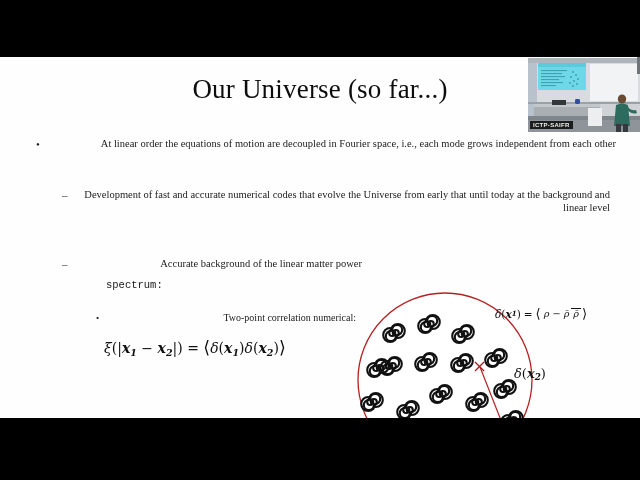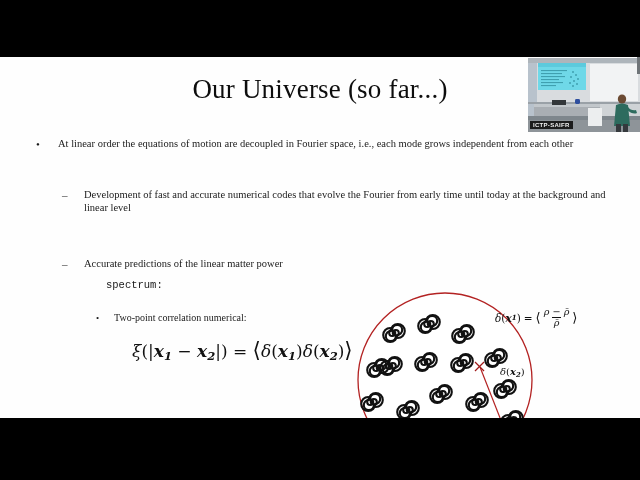--- a/index.html
+++ b/index.html
@@ -62,20 +62,21 @@
   }
   .bullet-mark {
     flex: 0 0 auto;
     text-align: left;
     color: #1a1a1a;
     line-height: 1.28;
   }
   .bullet-text {
     flex: 1 1 auto;
     line-height: 1.28;
+    text-align: right;
   }
 
   
   #bullet-l1 {
     left: 36px;
     top: 80px;
     width: 580px;
     font-size: 10.5px;
   }
   #bullet-l1 .bullet-mark { width: 22px; font-size: 11px; }
@@ -112,24 +113,24 @@
     left: 96px;
     top: 255px;
     width: 260px;
     font-size: 10px;
   }
   #bullet-l3 .bullet-mark { width: 18px; font-size: 9px; line-height: 1.45; }
 
   
   #equation {
     position: absolute;
-    left: 132px;
+    left: 104px;
     top: 282px;
     font-family: "DejaVu Serif", "Liberation Serif", serif;
-    font-size: 17px;
+    font-size: 14px;
     color: #111111;
     white-space: nowrap;
   }
   .mvar { font-style: italic; font-weight: bold; }
   .msym { font-style: italic; }
   sub.msub {
     font-size: 0.68em;
     font-style: italic;
     font-weight: bold;
     vertical-align: -0.28em;
@@ -152,31 +153,31 @@
     top: 250px;
     font-family: "DejaVu Serif", "Liberation Serif", serif;
     font-size: 10.5px;
     color: #111;
     white-space: nowrap;
     display: flex;
     align-items: center;
   }
   #delta-x2-label {
     position: absolute;
-    left: 500px;
+    left: 514px;
     top: 309px;
     font-family: "DejaVu Serif", "Liberation Serif", serif;
-    font-size: 10px;
+    font-size: 13px;
     color: #111;
     white-space: nowrap;
   }
   .frac {
     display: inline-flex;
-    flex-direction: column;
-    align-items: center;
+    flex-direction: row;
+    align-items: flex-end;
     vertical-align: middle;
     font-size: 0.92em;
     margin: 0 1px;
     line-height: 1.05;
   }
   .frac .num { padding: 0 2px; }
   .frac .den {
     padding: 0 2px;
     border-top: 1px solid #111;
   }
@@ -228,26 +229,26 @@
 
     <div id="slide-title">Our Universe (so far...)</div>
 
     <div class="bullet-row" id="bullet-l1">
       <span class="bullet-mark">•</span>
       <span class="bullet-text">At linear order the equations of motion are decoupled in Fourier space, i.e., each mode grows independent from each other</span>
     </div>
 
     <div class="bullet-row" id="bullet-l2a">
       <span class="bullet-mark">–</span>
-      <span class="bullet-text">Development of fast and accurate numerical codes that evolve the Fourier from early time until today at the background and linear level</span>
+      <span class="bullet-text">Development of fast and accurate numerical codes that evolve the Universe from early that until today at the background and linear level</span>
     </div>
 
     <div class="bullet-row" id="bullet-l2b">
       <span class="bullet-mark">–</span>
-      <span class="bullet-text">Accurate predictions of the linear matter power</span>
+      <span class="bullet-text">Accurate background of the linear matter power</span>
     </div>
 
     <div id="spectrum-line">spectrum:</div>
 
     <div class="bullet-row" id="bullet-l3">
       <span class="bullet-mark">•</span>
       <span class="bullet-text">Two-point correlation numerical:</span>
     </div>
 
     <div id="equation">

